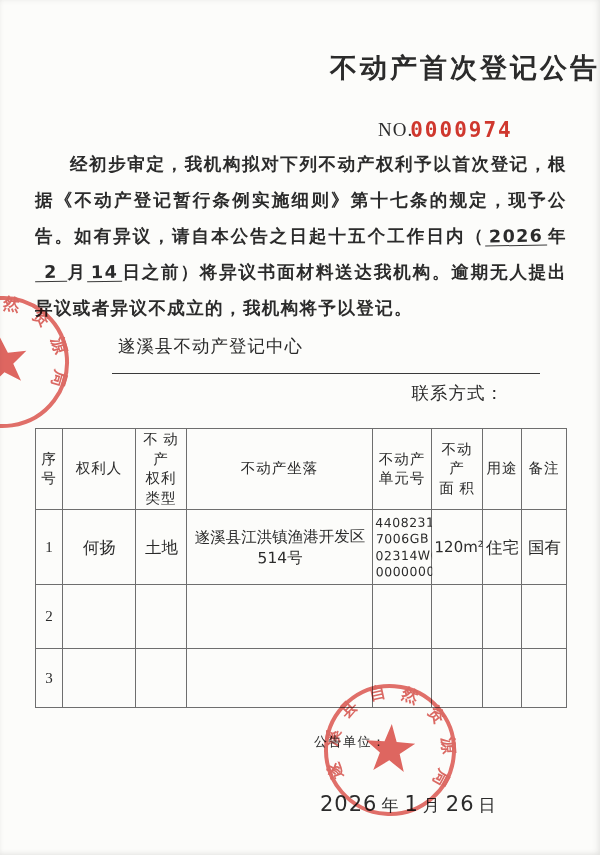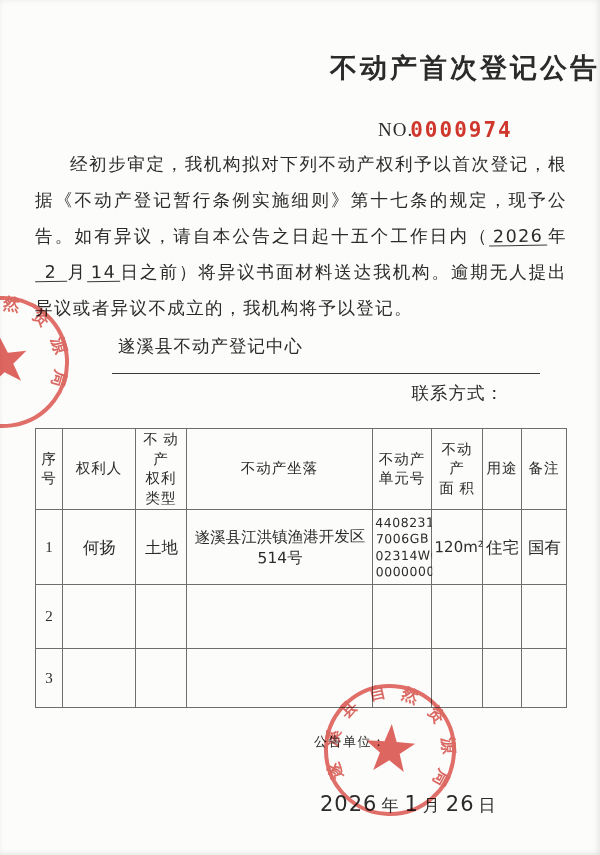--- a/index.html
+++ b/index.html
@@ -14,21 +14,21 @@
     font-size:27px;font-weight:600;letter-spacing:3px;margin:0;
   }
   .no-line{position:absolute;top:117px;left:378px;font-size:19px;letter-spacing:1px;white-space:nowrap;}
   .stamp-digits{
     font-family:"DejaVu Sans Mono",monospace;color:#cf372d;font-size:21px;font-weight:700;
     letter-spacing:2px;position:relative;left:-3px;top:1px;margin-top:16px;
   }
   .body-text{
     position:absolute;top:146px;left:35px;width:532px;margin:0;
     font-size:17.5px;line-height:36px;letter-spacing:1.4px;
-    text-align:justify;text-indent:2em;
+    text-align:justify;text-indent:2em;font-weight:bold;
   }
   .hw{font-family:"DejaVu Sans",sans-serif;}
   .u{
     display:inline-block;min-width:46px;text-indent:0;text-align:center;
     border-bottom:1.3px solid #3a3a3a;line-height:1.05;padding:0 4px;
     transform:rotate(-1deg);
   }
   .u.small{min-width:24px;}
   .field-line{position:absolute;display:flex;font-size:17.5px;letter-spacing:1px;align-items:flex-end;}
   .field-line .lbl{white-space:nowrap;}

